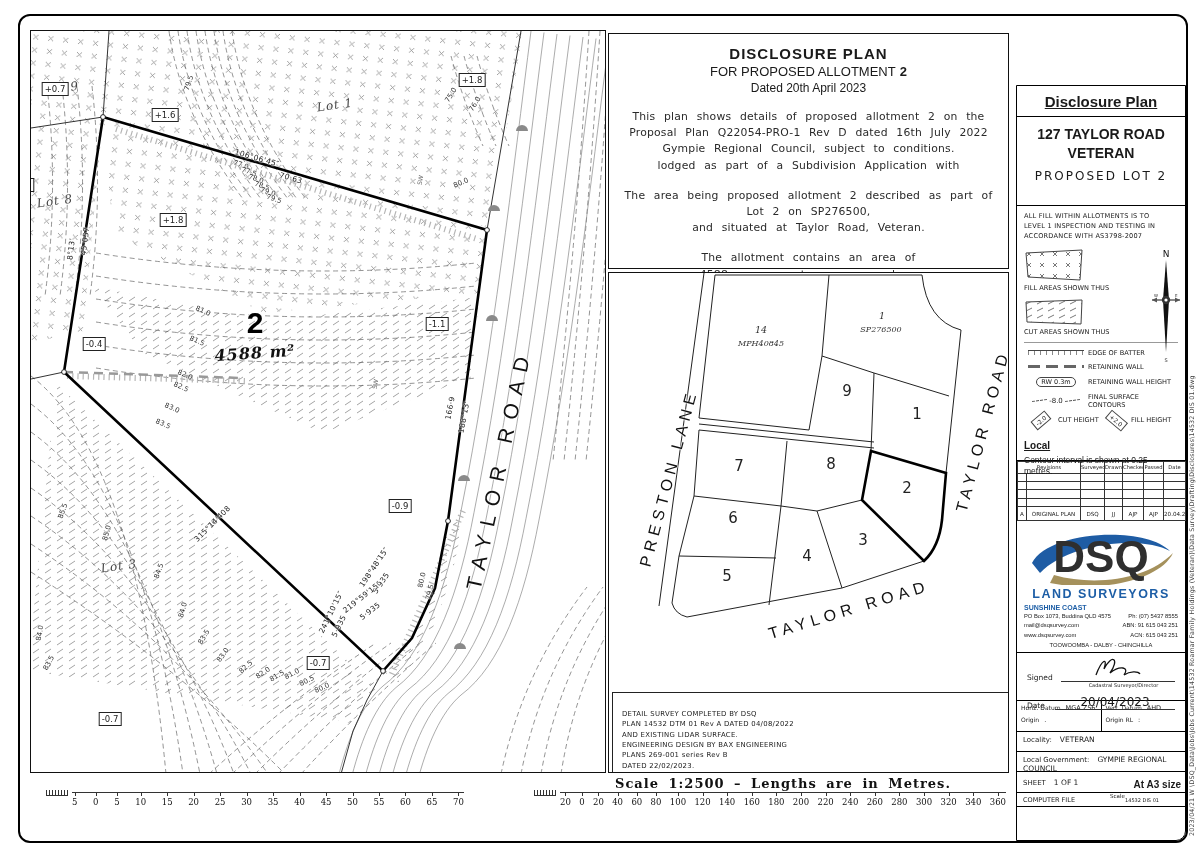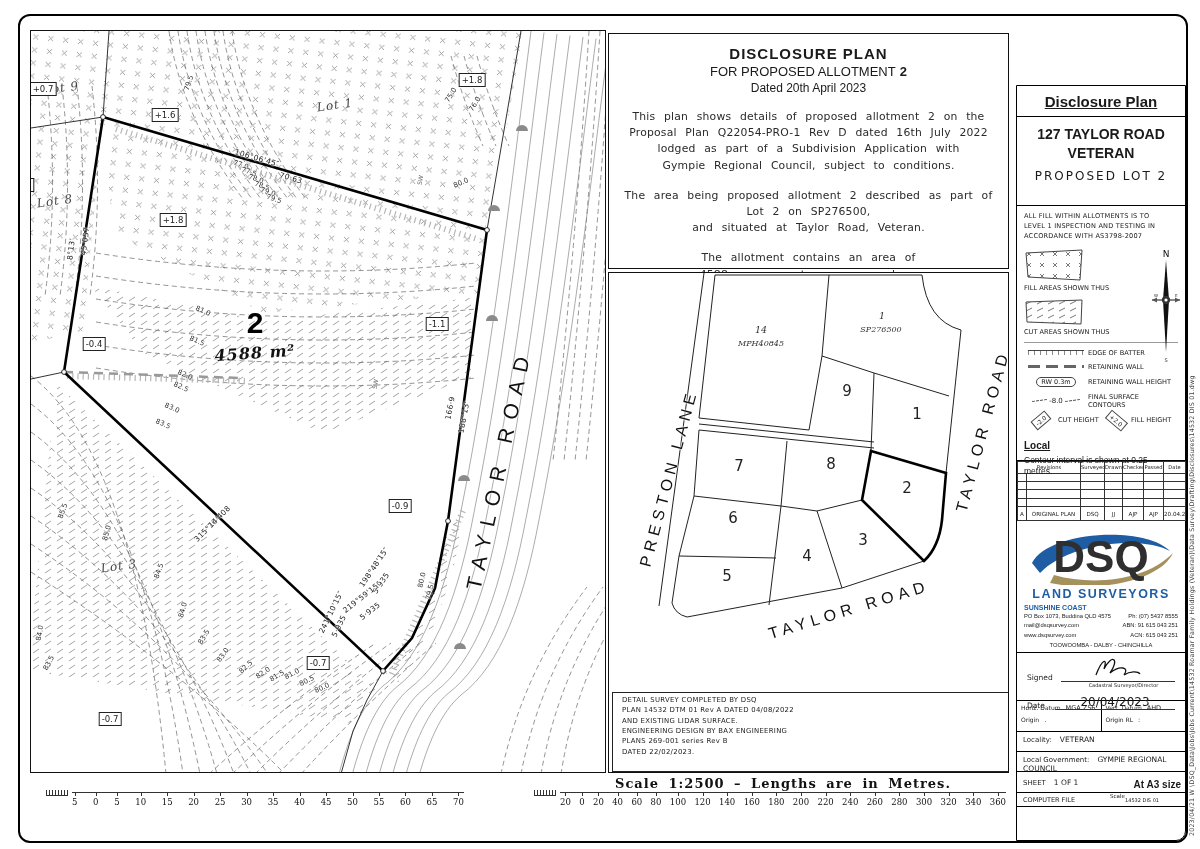--- a/index.html
+++ b/index.html
@@ -31,21 +31,21 @@
   .ctr path{fill:none;stroke:#5a5a5a;stroke-width:.65;stroke-dasharray:5 3.5;}
   
   #discPanel .dp-title{margin-top:11px;font:600 15px "Liberation Sans",sans-serif;letter-spacing:1px;}
   #discPanel .dp-sub{font:13px "Liberation Sans",sans-serif;margin-top:2px;}
   #discPanel .dp-sub b{margin-left:4px;}
   #discPanel .dp-date{font:12px "Liberation Sans",sans-serif;margin-top:2px;}
   #discPanel .dp-para{font:10.8px "DejaVu Sans",sans-serif;color:#2a2a2a;line-height:1.5;
        word-spacing:5px;letter-spacing:.2px;margin-top:14px;}
   
   #noteBox{position:absolute;left:3px;top:419px;width:388px;height:74px;border:1px solid #222;
-       font:6.9px "DejaVu Sans",sans-serif;color:#222;line-height:1.5;padding:2px 9px;
+       font:6.9px "DejaVu Sans",sans-serif;color:#222;line-height:1.5;padding:16px 9px;
        text-align:left;letter-spacing:.3px;z-index:4;background:#fff;}
   
   .stitle{position:absolute;text-align:center;font:600 13px "DejaVu Serif",serif;
           letter-spacing:1px;word-spacing:4px;color:#111;}
   .ruler{position:absolute;display:flex;justify-content:space-between;
          background:linear-gradient(#333,#333) no-repeat 0 0/100% 1px;padding-top:5px;}
   .ruler .tick{position:relative;font:8.5px "DejaVu Serif",serif;color:#111;}
   .ruler .tick::before{content:"";position:absolute;left:50%;top:-5px;width:1px;height:4px;background:#333;}
   .ruler::after{content:"";position:absolute;left:-26px;top:-2px;width:22px;height:5px;
         border-bottom:1px solid #333;
@@ -249,21 +249,21 @@
       </g>
     </svg>
     <div class="labels">
         <span class="lbl lotname" style="left: 30px; top: 57px; transform: translate(-50%, -50%) rotate(-8deg);">Lot 9</span>
         <span class="lbl lotname" style="left: 24px; top: 170px; transform: translate(-50%, -50%) rotate(-8deg);">Lot 8</span>
         <span class="lbl lotname" style="left: 88px; top: 535px; transform: translate(-50%, -50%) rotate(-8deg);">Lot 3</span>
         <span class="lbl lotname" style="left: 304px; top: 74px; transform: translate(-50%, -50%) rotate(-8deg);">Lot 1</span>
         <span class="lbl bignum" style="left: 224px; top: 292px; transform: translate(-50%, -50%) rotate(0deg);">2</span>
         <span class="lbl area" style="left: 224px; top: 322px; transform: translate(-50%, -50%) rotate(-4deg);">4588 m²</span>
         <span class="lbl roadbig" style="left: 468px; top: 438px; transform: translate(-50%, -50%) rotate(-78deg);">TAYLOR   ROAD</span>
-        <span class="lbl boxed" style="left: 12px; top: 58px; transform: translate(-50%, -50%) rotate(0deg);">+0.7</span>
+        <span class="lbl boxed" style="left: 24px; top: 58px; transform: translate(-50%, -50%) rotate(0deg);">+0.7</span>
         <span class="lbl boxed" style="left: 134px; top: 84px; transform: translate(-50%, -50%) rotate(0deg);">+1.6</span>
         <span class="lbl boxed" style="left: 142px; top: 189px; transform: translate(-50%, -50%) rotate(0deg);">+1.8</span>
         <span class="lbl boxed" style="left: 441px; top: 49px; transform: translate(-50%, -50%) rotate(0deg);">+1.8</span>
         <span class="lbl boxed" style="left: 406px; top: 293px; transform: translate(-50%, -50%) rotate(0deg);">-1.1</span>
         <span class="lbl boxed" style="left: 63px; top: 313px; transform: translate(-50%, -50%) rotate(0deg);">-0.4</span>
         <span class="lbl boxed" style="left: 369px; top: 475px; transform: translate(-50%, -50%) rotate(0deg);">-0.9</span>
         <span class="lbl boxed" style="left: 287px; top: 632px; transform: translate(-50%, -50%) rotate(0deg);">-0.7</span>
         <span class="lbl boxed" style="left: 79px; top: 688px; transform: translate(-50%, -50%) rotate(0deg);">-0.7</span>
         <span class="lbl boxed" style="left: -2px; top: 154px; transform: translate(-50%, -50%) rotate(0deg);">3</span>
         <span class="lbl brg" style="left: 226px; top: 127px; transform: translate(-50%, -50%) rotate(16deg);">106°06'45″</span>
@@ -319,22 +319,22 @@
 
   <div class="panel" id="discPanel">
     <div class="dp-title">DISCLOSURE PLAN</div>
     <div class="dp-sub">
       <span>FOR PROPOSED ALLOTMENT</span><b>2</b>
     </div>
     <div class="dp-date">Dated 20th April 2023</div>
     <div class="dp-para">
         <div>This plan shows details of proposed allotment 2 on the</div>
         <div>Proposal Plan Q22054-PRO-1 Rev D dated 16th July 2022</div>
+        <div>Gympie Regional Council, subject to conditions.</div>
         <div>lodged as part of a Subdivision Application with</div>
-        <div>Gympie Regional Council, subject to conditions.</div>
       </div>
     <div class="dp-para">
         <div>The area being proposed allotment 2 described as part of</div>
         <div>Lot 2 on SP276500,</div>
         <div>and situated at Taylor Road, Veteran.</div>
       </div>
     <div class="dp-para">
         <div>The allotment contains an area of</div>
         <div>4588 square metres, more or less.</div>
       </div>

